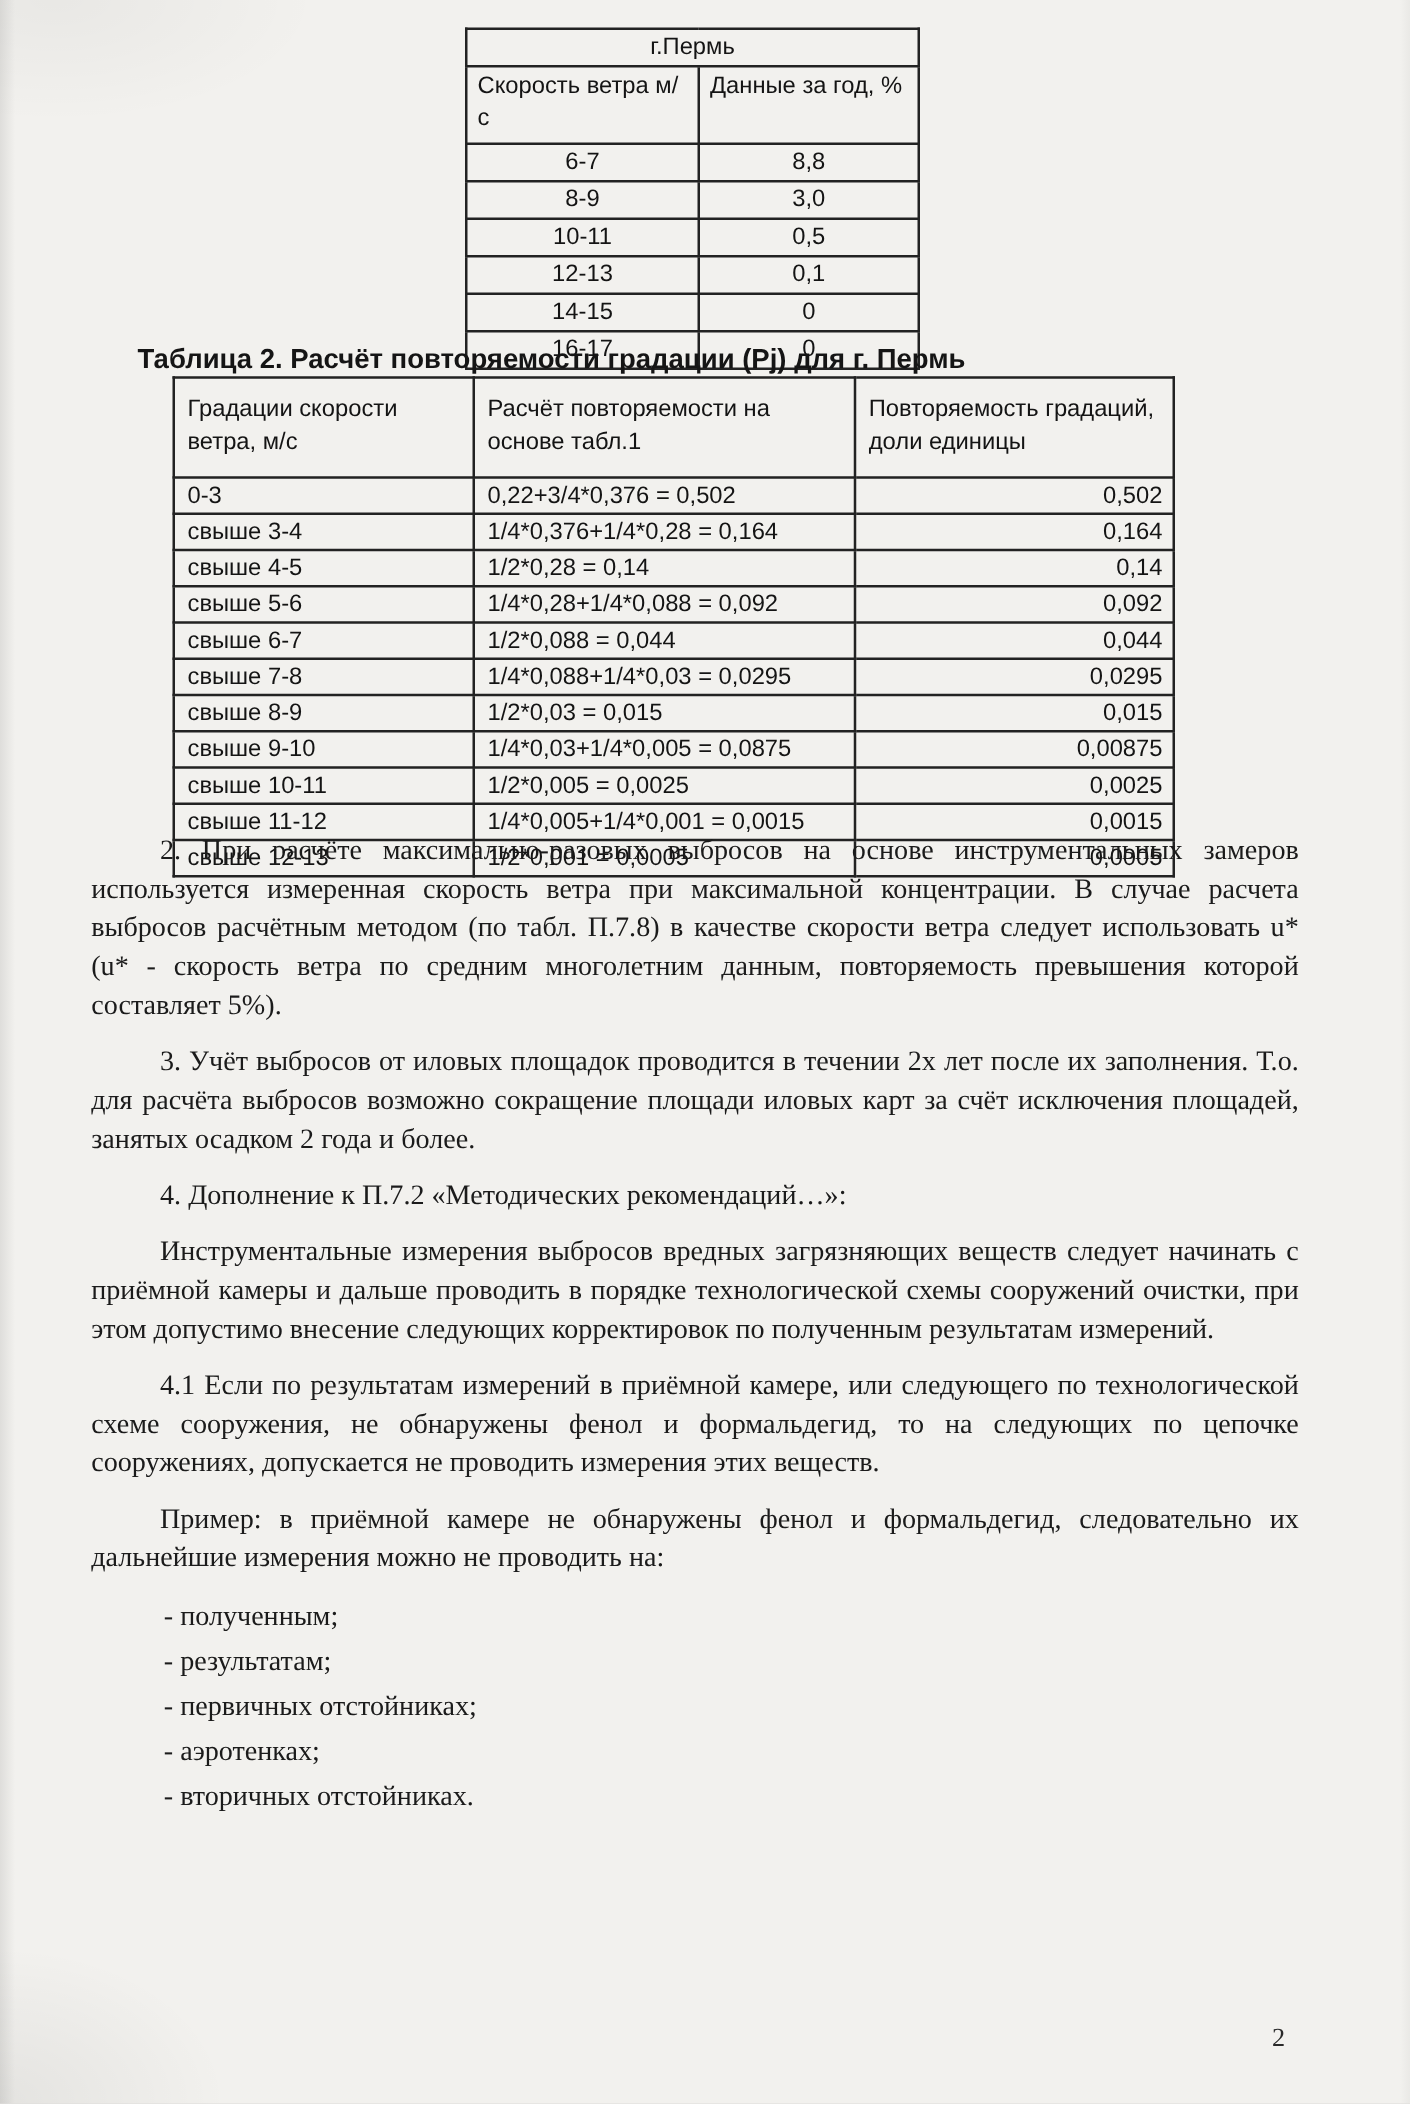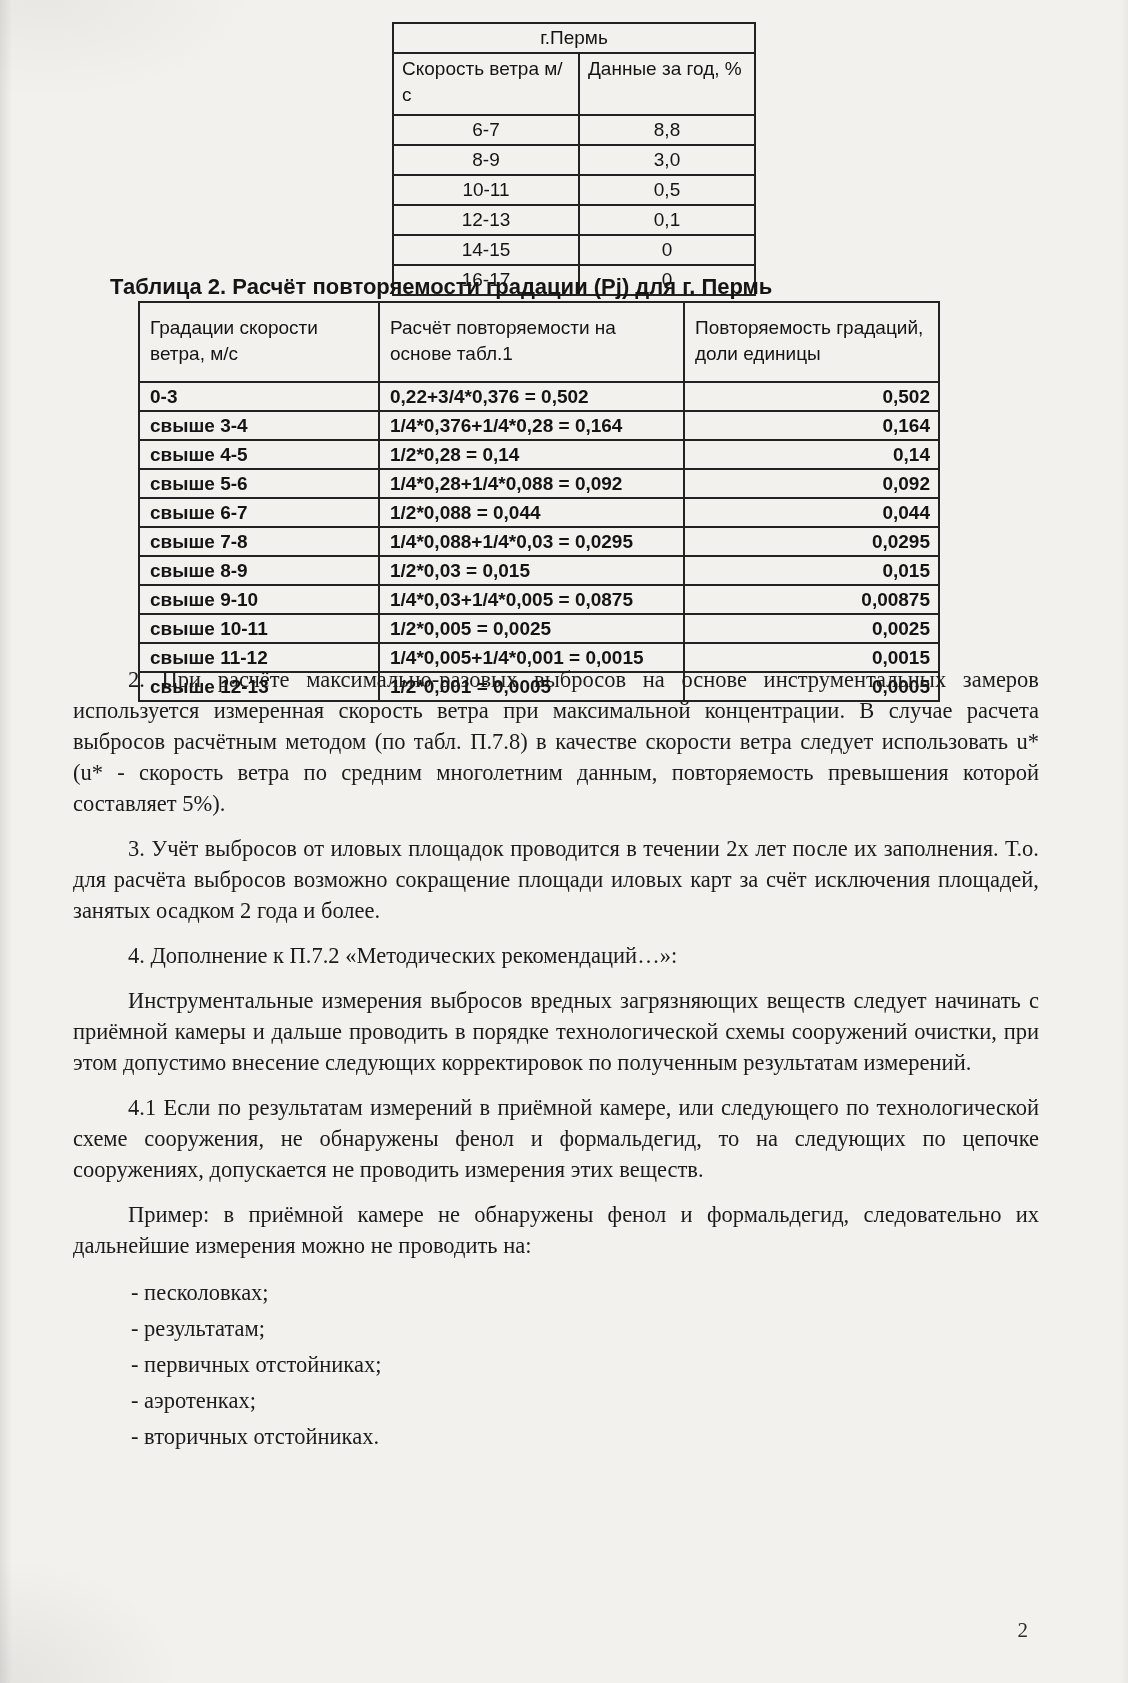--- a/index.html
+++ b/index.html
@@ -19,21 +19,21 @@
       linear-gradient(90deg, rgba(80,80,80,0.12), rgba(0,0,0,0) 12px),
       linear-gradient(270deg, rgba(80,80,80,0.05), rgba(0,0,0,0) 8px),
       radial-gradient(260px 180px at 0% 100%, rgba(0,0,0,0.06), transparent 70%),
       radial-gradient(300px 140px at 4% 0%, rgba(0,0,0,0.04), transparent 70%);
     pointer-events:none;
   }
 
   
   table { border-collapse:collapse; }
   .t1 {
-    position:absolute; left:392px; top:22px; width:362px;
+    position:absolute; left:372px; top:22px; width:362px;
     font-family:"Liberation Sans", sans-serif;
     font-size:19px; color:#141414;
     table-layout:fixed;
   }
   .t1 th, .t1 td { border:2px solid #222; font-weight:normal; padding:2px 8px; }
   .t1 .t1-title { text-align:center; height:24px; }
   .t1 .hdr { text-align:left; vertical-align:top; height:56px; line-height:26px; }
   .t1 td { text-align:center; height:24px; }
 
   
@@ -46,21 +46,21 @@
 
   
   .t2 {
     position:absolute; left:138px; top:301px; width:800px;
     font-family:"Liberation Sans", sans-serif;
     font-size:19px; color:#141414;
     table-layout:fixed;
   }
   .t2 th, .t2 td { border:2px solid #222; font-weight:normal; }
   .t2 th { text-align:left; vertical-align:top; padding:12px 10px; height:54px; line-height:26px; }
-  .t2 td { height:23px; padding:2px 10px; text-align:left;font-weight:bold; }
+  .t2 td { height:23px; padding:2px 10px; text-align:left; }
   .t2 td.right { text-align:right; padding-right:8px; }
 
   
   .body {
     position:absolute; left:57px; top:664px; width:966px;
     font-size:22.5px; line-height:31px;
     text-align:justify; color:#1b1b1b;margin-left:16px;
   }
   .body p { margin:0 0 14px 0; text-indent:55px; }
   .list { padding-left:58px; margin-top:8px; text-align:left; }
@@ -193,21 +193,21 @@
   </table>
 
   <div class="body">
       <p>2. При расчёте максимально-разовых выбросов на основе инструментальных замеров используется измеренная скорость ветра при максимальной концентрации. В случае расчета выбросов расчётным методом (по табл. П.7.8) в качестве скорости ветра следует использовать u* (u* - скорость ветра по средним многолетним данным, повторяемость превышения которой составляет 5%).</p>
       <p>3. Учёт выбросов от иловых площадок проводится в течении 2х лет после их заполнения. Т.о. для расчёта выбросов возможно сокращение площади иловых карт за счёт исключения площадей, занятых осадком 2 года и более.</p>
       <p>4. Дополнение к П.7.2 «Методических рекомендаций…»:</p>
       <p>Инструментальные измерения выбросов вредных загрязняющих веществ следует начинать с приёмной камеры и дальше проводить в порядке технологической схемы сооружений очистки, при этом допустимо внесение следующих корректировок по полученным результатам измерений.</p>
       <p>4.1 Если по результатам измерений в приёмной камере, или следующего по технологической схеме сооружения, не обнаружены фенол и формальдегид, то на следующих по цепочке сооружениях, допускается не проводить измерения этих веществ.</p>
       <p>Пример: в приёмной камере не обнаружены фенол и формальдегид, следовательно их дальнейшие измерения можно не проводить на:</p>
       <div class="list">
-        <div class="li">- песколовках;</div>
+        <div class="li">- полученным;</div>
         <div class="li">- результатам;</div>
         <div class="li">- первичных отстойниках;</div>
         <div class="li">- аэротенках;</div>
         <div class="li">- вторичных отстойниках.</div>
       </div>
     </div>
 
   <div class="pagenum">2</div>
 
 </div>

